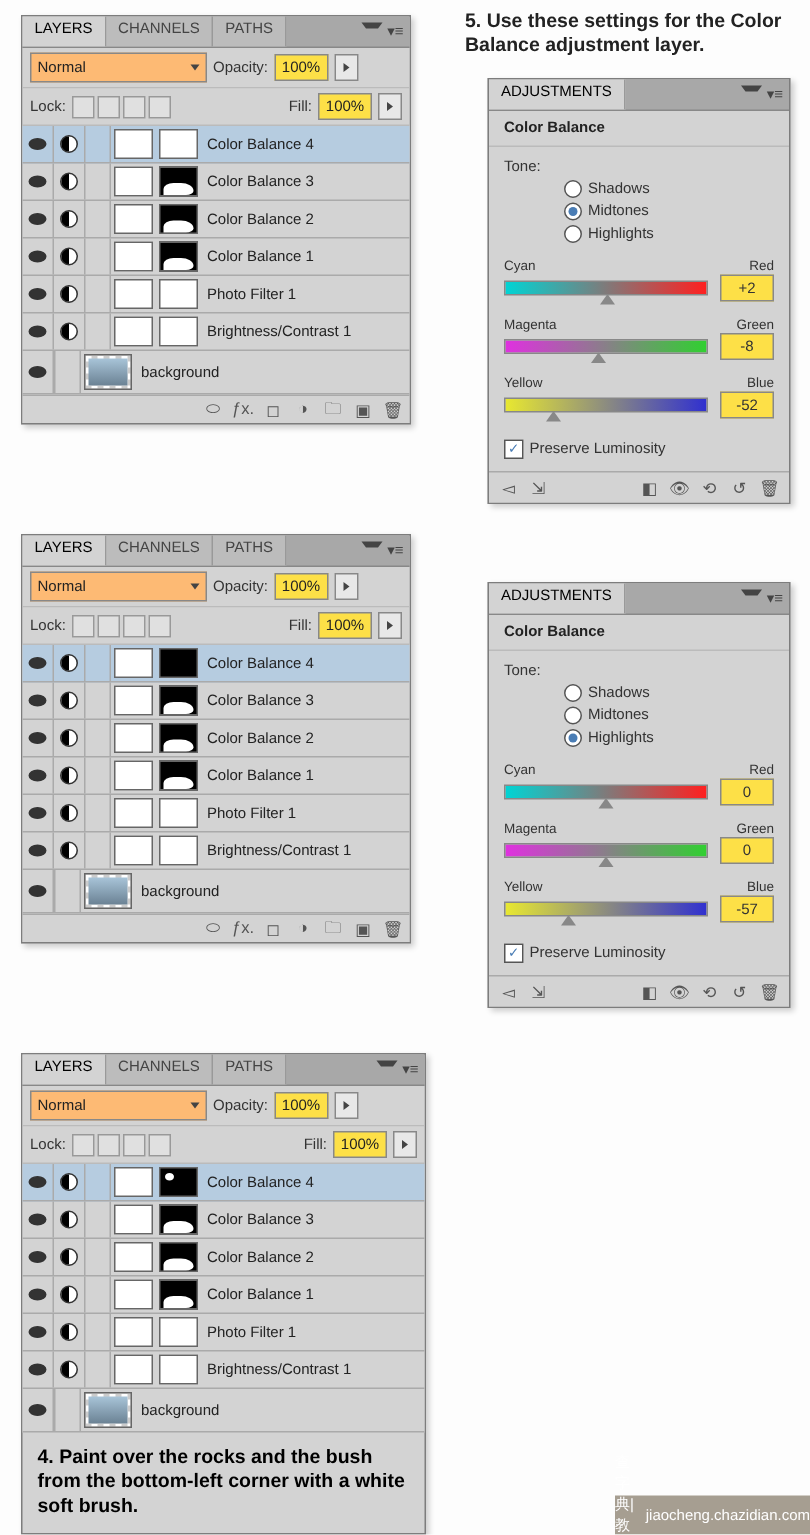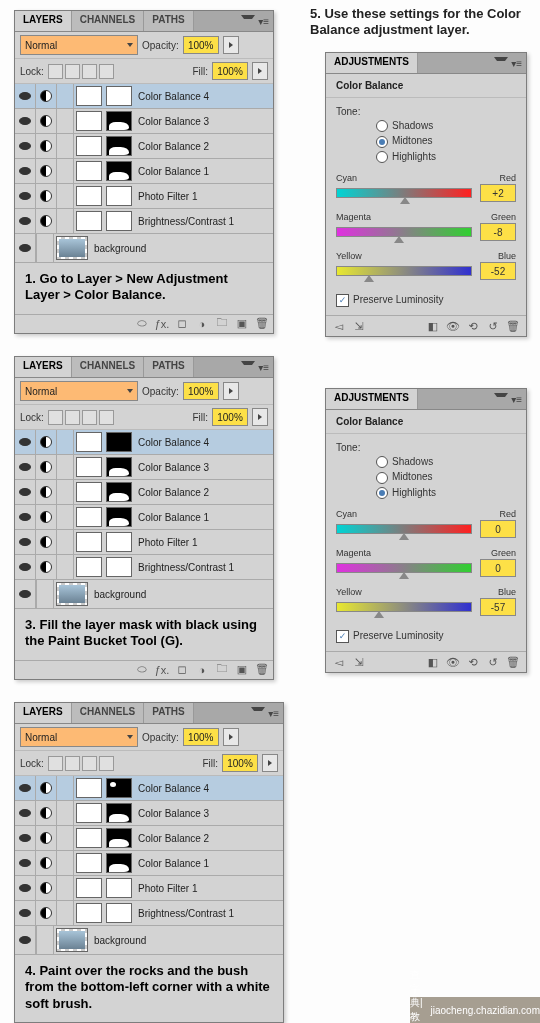--- a/index.html
+++ b/index.html
@@ -1,18 +1,18 @@
 <!DOCTYPE html>
 <html><head>
 <meta charset="utf-8">
 <style>
 body{margin:0;background:#fdfdfd;font-family:Arial,Helvetica,sans-serif;font-size:11px;color:#222;width:540px;height:1023px;position:relative}
 .panel{background:#d3d3d3;border:1px solid #7d7d7d;box-shadow:2px 2px 4px rgba(0,0,0,0.2);position:absolute}
 .tabbar{display:flex;background:#a8a8a8;height:20px;border-bottom:1px solid #888}
-.tab{padding:3px 8px;font-size:10px;font-weight:bold;color:#444;border-right:1px solid #999;background:#bcbcbc}
+.tab{padding:3px 8px;font-size:10px;font-weight:normal;color:#444;border-right:1px solid #999;background:#bcbcbc}
 .tab.active{background:#d3d3d3;color:#000}
 .tab-fill{flex:1}
 .tab-icons{display:flex;align-items:center;padding:0 4px;gap:3px}
 .mini-icon{width:8px;height:8px;display:inline-block}
 .chev{border-left:3px solid transparent;border-right:3px solid transparent;border-top:4px solid #444}
 .rowbar{display:flex;align-items:center;padding:3px 5px;gap:4px;border-bottom:1px solid #bbb;background:#d3d3d3}
 .dropdown{height:18px;border:1px solid #888;background:#fdba74;display:flex;align-items:center;padding:0 4px;font-size:10px;flex:1;justify-content:space-between}
 .small-input{width:34px;height:16px;border:1px solid #888;background:#fde047;font-size:10px;text-align:center;display:inline-flex;align-items:center;justify-content:center}
 .play-btn{width:14px;height:16px;border:1px solid #888;background:#e8e8e8;display:inline-flex;align-items:center;justify-content:center}
 .play-btn::after{content:"";border-left:4px solid #444;border-top:3px solid transparent;border-bottom:3px solid transparent}
@@ -151,21 +151,20 @@
       </div>
     <div class="layer bg">
         <div class="eye"></div>
         <div class="link-col" style="border-left:1px solid #aaa"></div>
         <div class="thumb bgt" style="width:30px;height:22px;position:relative">
           <div class="thumb photo" style="position:absolute;left:2px;top:2px;width:26px;height:18px;margin:0;border:none"></div>
         </div>
         <span class="layer-label">background</span>
       </div>
   </div>
-  <div class="caption">1. Go to Layer &gt; New Adjustment Layer &gt; Color Balance.</div>
   <div class="footer">
     <span class="f-ico">⬭</span>
     <span class="f-ico">ƒx.</span>
     <span class="f-ico">◻</span>
     <span class="f-ico">◑</span>
     <span class="f-ico">🗀</span>
     <span class="f-ico">▣</span>
     <span class="f-ico">🗑</span>
   </div>
 </div>
@@ -254,21 +253,20 @@
       </div>
     <div class="layer bg">
         <div class="eye"></div>
         <div class="link-col" style="border-left:1px solid #aaa"></div>
         <div class="thumb bgt" style="width:30px;height:22px;position:relative">
           <div class="thumb photo" style="position:absolute;left:2px;top:2px;width:26px;height:18px;margin:0;border:none"></div>
         </div>
         <span class="layer-label">background</span>
       </div>
   </div>
-  <div class="caption">3. Fill the layer mask with black using the Paint Bucket Tool (G).</div>
   <div class="footer">
       <span class="f-ico">⬭</span>
       <span class="f-ico">ƒx.</span>
       <span class="f-ico">◻</span>
       <span class="f-ico">◑</span>
       <span class="f-ico">🗀</span>
       <span class="f-ico">▣</span>
       <span class="f-ico">🗑</span>
     </div>
 </div>

